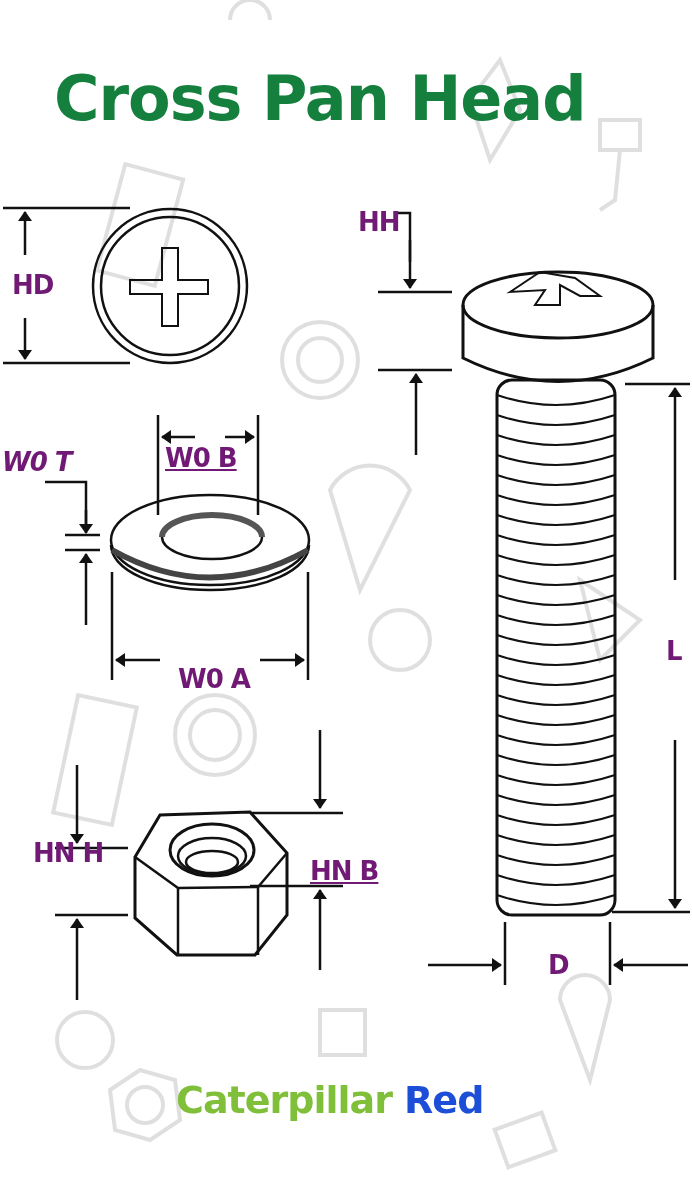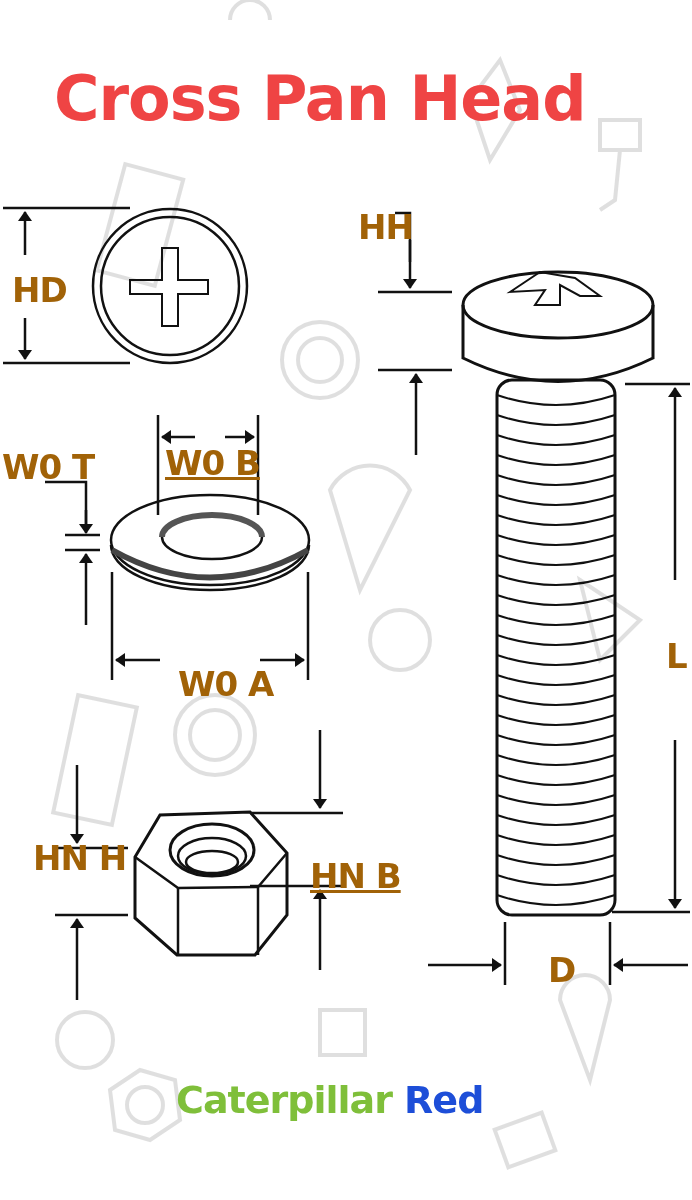--- a/index.html
+++ b/index.html
@@ -1,18 +1,18 @@
 <!DOCTYPE html>
 <html><head>
 <meta charset="utf-8">
 <style>
   html,body{margin:0;padding:0;background:#fff;}
   body{width:692px;height:1200px;position:relative;overflow:hidden;font-family:"DejaVu Sans",sans-serif;}
-  .title{position:absolute;left:54px;top:62px;font-size:62px;font-weight:bold;color:#ef4444;letter-spacing:-1px;font-family:"DejaVu Sans",sans-serif;}
-  .lbl{position:absolute;font-weight:bold;color:#a16207;font-size:34px;font-family:"DejaVu Sans",sans-serif;letter-spacing:-1px;}
+  .title{position:absolute;left:54px;top:62px;font-size:62px;font-weight:bold;color:#15803d;letter-spacing:-1px;font-family:"DejaVu Sans",sans-serif;}
+  .lbl{position:absolute;font-weight:bold;color:#701a75;font-size:26px;font-family:"DejaVu Sans",sans-serif;letter-spacing:-1px;}
   svg.draw{position:absolute;left:0;top:0;}
   .brand{position:absolute;left:176px;top:1078px;font-size:38px;font-weight:bold;letter-spacing:-1px;font-family:"DejaVu Sans",sans-serif;}
   .brand .g{color:#7fbf3a;}
   .brand .r{color:#1d4ed8;}
 </style>
 </head>
 <body>
 
 <svg class="draw" width="692" height="1200" style="opacity:0.18">
   <g fill="none" stroke="#555" stroke-width="4">
@@ -142,21 +142,21 @@
       <line x1="505" y1="922" x2="505" y2="985"></line>
       <line x1="610" y1="922" x2="610" y2="985"></line>
       <line x1="428" y1="965" x2="501" y2="965" marker-end="url(#ah)"></line>
       <line x1="688" y1="965" x2="614" y2="965" marker-end="url(#ah)"></line>
     </g>
   </g>
 </svg>
 
 <div class="lbl" style="left:12px;top:270px;">HD</div>
 <div class="lbl" style="left:358px;top:207px;">HH</div>
-<div class="lbl" style="left:2px;top:447px;">W0 T</div>
+<div class="lbl" style="left:2px;top:447px;font-style:italic;">W0 T</div>
 <div class="lbl" style="left:165px;top:443px;text-decoration:underline;">W0 B</div>
 <div class="lbl" style="left:178px;top:664px;">W0 A</div>
 <div class="lbl" style="left:33px;top:838px;">HN H</div>
 <div class="lbl" style="left:310px;top:856px;text-decoration:underline;">HN B</div>
 <div class="lbl" style="left:666px;top:636px;">L</div>
 <div class="lbl" style="left:548px;top:950px;">D</div>
 
 <div class="brand">
   <span class="g">Caterpillar</span>
   <span class="r">Red</span>

